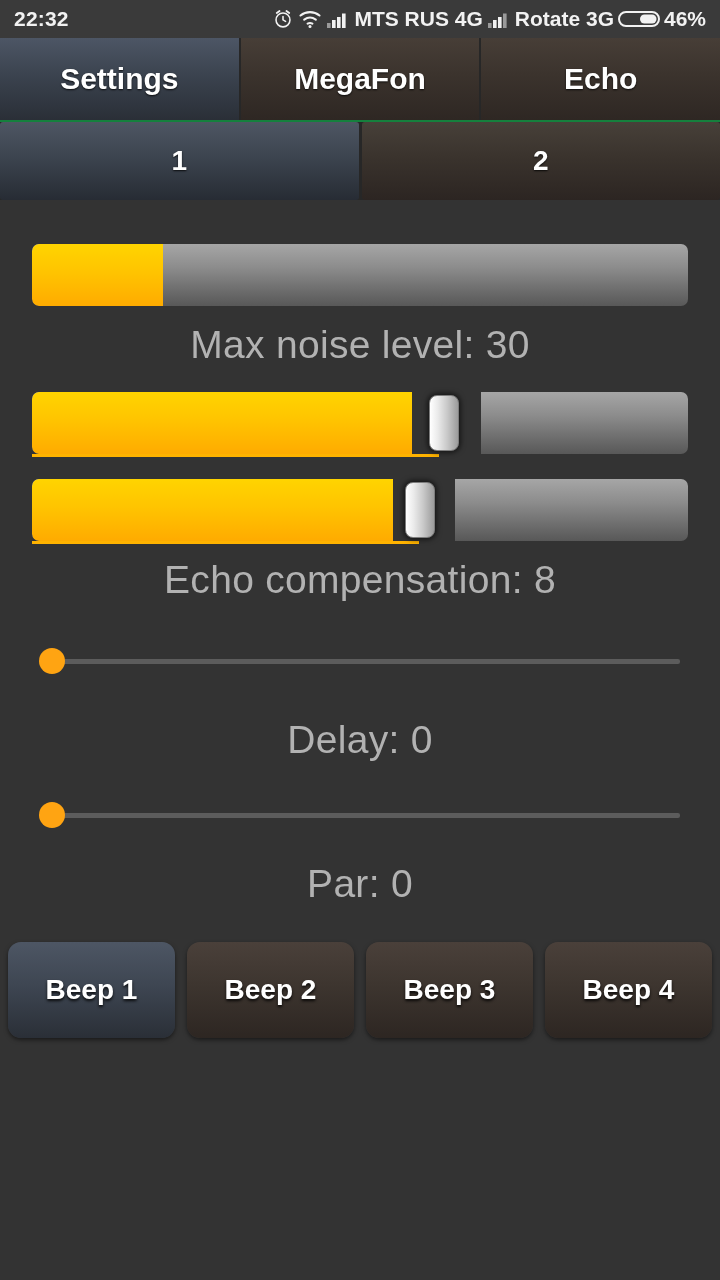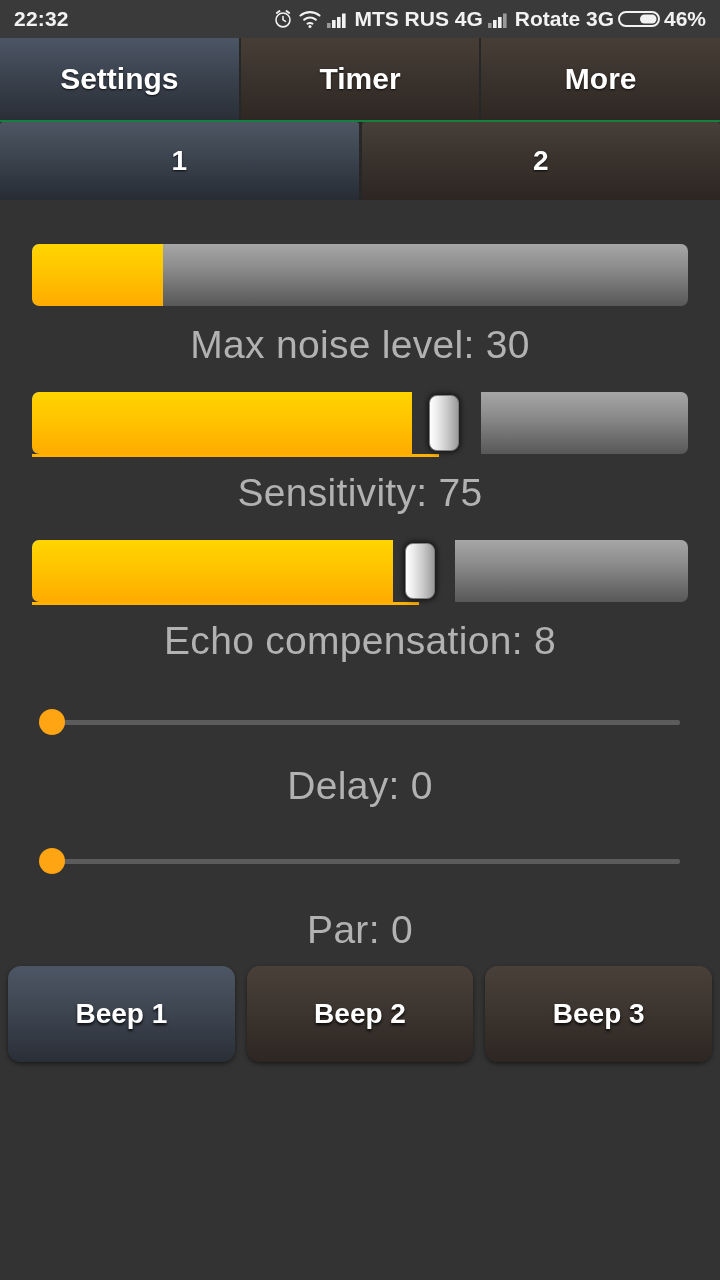--- a/index.html
+++ b/index.html
@@ -261,22 +261,22 @@
           <rect x="22" y="6.5" width="16.5" height="9" rx="4.5" ry="4.5" fill="#f2f2f2"></rect>
         </svg>
       </span>
 
       <span class="status-text">46%</span>
     </div>
   </div>
 
   <div class="tab-row">
     <div class="tab active">Settings</div>
-    <div class="tab">Timer</div>
-    <div class="tab">More</div>
+    <div class="tab">MegaFon</div>
+    <div class="tab">Echo</div>
   </div>
 
   <div class="subtab-row">
     <div class="subtab active">1</div>
     <div class="subtab">2</div>
   </div>
 
   <div class="content">
 
     <div class="slider-block" style="padding-top:44px;">
@@ -290,51 +290,51 @@
 
     <div class="slider-block" style="padding-top:25px;">
       <div class="bar-slider">
         <div class="bar-track">
           <div class="bar-fill" style="width:58%;"></div>
           <div class="bar-gap" style="left:58%; width:10.5%;"></div>
         </div>
         <div class="bar-underline" style="width:62%;"></div>
         <div class="bar-thumb" style="left:60.5%;"></div>
       </div>
-      <div class="slider-label" style="margin-top:17px;">Sensitivity: 75</div>
     </div>
 
     <div class="slider-block" style="padding-top:25px;">
       <div class="bar-slider">
         <div class="bar-track">
           <div class="bar-fill" style="width:55%;"></div>
           <div class="bar-gap" style="left:55%; width:9.5%;"></div>
         </div>
         <div class="bar-underline" style="width:59%;"></div>
         <div class="bar-thumb" style="left:56.8%;"></div>
       </div>
       <div class="slider-label" style="margin-top:17px;">Echo compensation: 8</div>
     </div>
 
     <div class="slider-block" style="padding-top:42px;">
       <div class="thin-slider">
         <div class="thin-track"></div>
         <div class="thin-thumb" style="left:19px;"></div>
       </div>
-      <div class="slider-label" style="margin-top:25px;">Delay: 0</div>
+      <div class="slider-label" style="margin-top:40px;">Delay: 0</div>
     </div>
 
     <div class="slider-block" style="padding-top:36px;">
       <div class="thin-slider">
         <div class="thin-track"></div>
         <div class="thin-thumb" style="left:19px;"></div>
       </div>
       <div class="slider-label" style="margin-top:30px;">Par: 0</div>
     </div>
 
-    <div class="beep-row" style="margin-top:14px;padding-left:8px;">
+    <div class="beep-row" style="margin-top:36px;padding-left:8px;">
       <div class="beep-btn active">Beep 1</div>
       <div class="beep-btn">Beep 2</div>
       <div class="beep-btn">Beep 3</div>
+      <div class="beep-btn">Beep 4</div>
     </div>
 
   </div>
 </div>
 
 </body></html>

